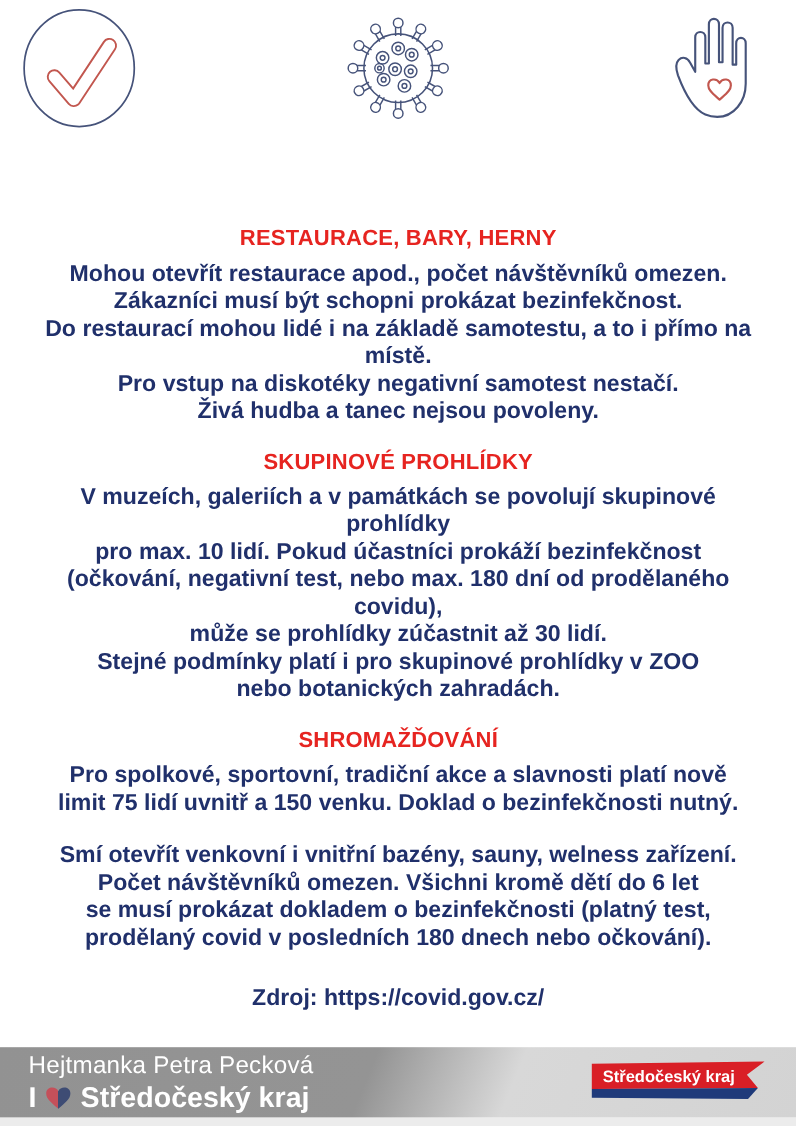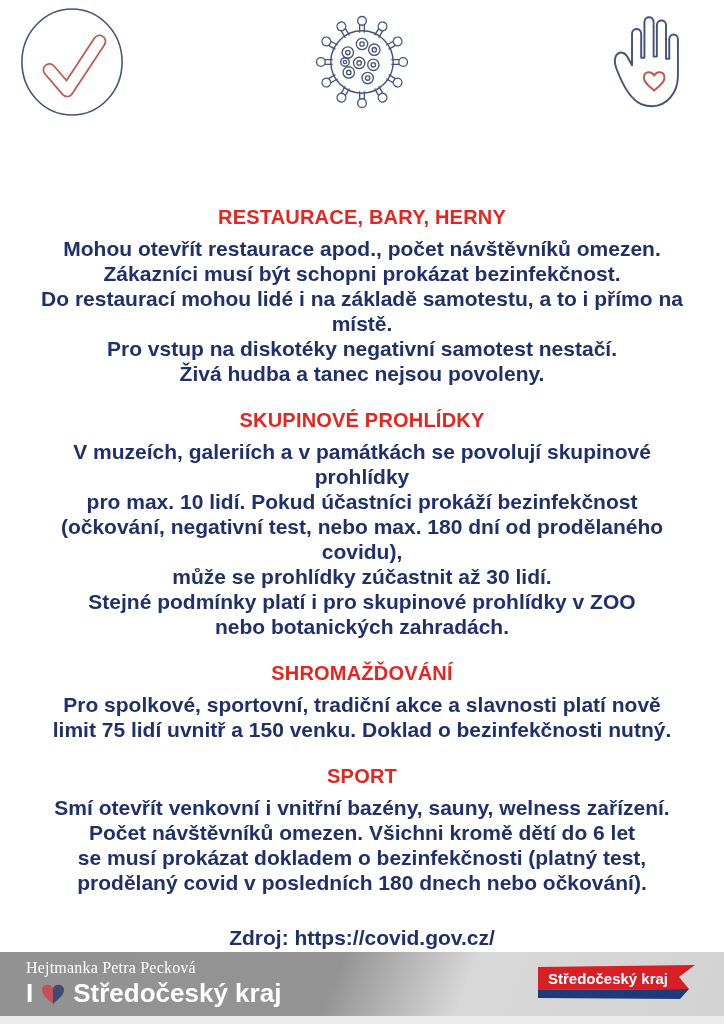--- a/index.html
+++ b/index.html
@@ -23,21 +23,21 @@
   .section-body { font-size:21px; font-weight:bold; line-height:25px; white-space:pre-line; }
   .source-line { margin-top:31px; font-size:21px; font-weight:bold; }
 
   
   .footer-bar { position:absolute; left:0; top:952px; width:724px; height:64px;
                 background:linear-gradient(112deg,#929292 0%,#949494 46%,#d8d8d8 64%,#d3d3d3 100%);
                 display:flex; align-items:center; justify-content:space-between;
                 padding:0 26px; box-sizing:border-box; }
   .footer-bottom-strip { position:absolute; left:0; top:1016px; width:724px; height:8px; background:#ececec; }
   .footer-left { color:#ffffff; }
-  .footer-name { font-size:16px; font-weight:normal; letter-spacing:0.2px;font-family:Liberation Serif, serif; }
+  .footer-name { font-size:22px; font-weight:normal; letter-spacing:0.2px; }
   .footer-love { display:flex; align-items:center; gap:7px; font-size:26px; font-weight:bold; margin-top:1px; }
   .footer-love .heart-wrap { display:flex; align-items:center; }
   .banner-wrap { margin-top:2px; }
 </style>
 </head>
 <body>
 
 <div class="poster">
 
   <div class="icons-row">
@@ -139,21 +139,20 @@
 nebo botanických zahradách.</div>
     </div>
 
     <div class="section">
       <div class="section-heading" style="color: rgb(230, 36, 32);">SHROMAŽĎOVÁNÍ</div>
       <div class="section-body" style="color: rgb(32, 48, 107);">Pro spolkové, sportovní, tradiční akce a slavnosti platí nově
 limit 75 lidí uvnitř a 150 venku. Doklad o bezinfekčnosti nutný.</div>
     </div>
 
     <div class="section">
-      <div class="section-heading" style="color: rgb(230, 36, 32);">SPORT</div>
       <div class="section-body" style="color: rgb(32, 48, 107);">Smí otevřít venkovní i vnitřní bazény, sauny, welness zařízení.
 Počet návštěvníků omezen. Všichni kromě dětí do 6 let
 se musí prokázat dokladem o bezinfekčnosti (platný test,
 prodělaný covid v posledních 180 dnech nebo očkování).</div>
     </div>
 
 
     <div class="source-line" style="color: rgb(32, 48, 107);">Zdroj: https://covid.gov.cz/</div>
   </div>
 

